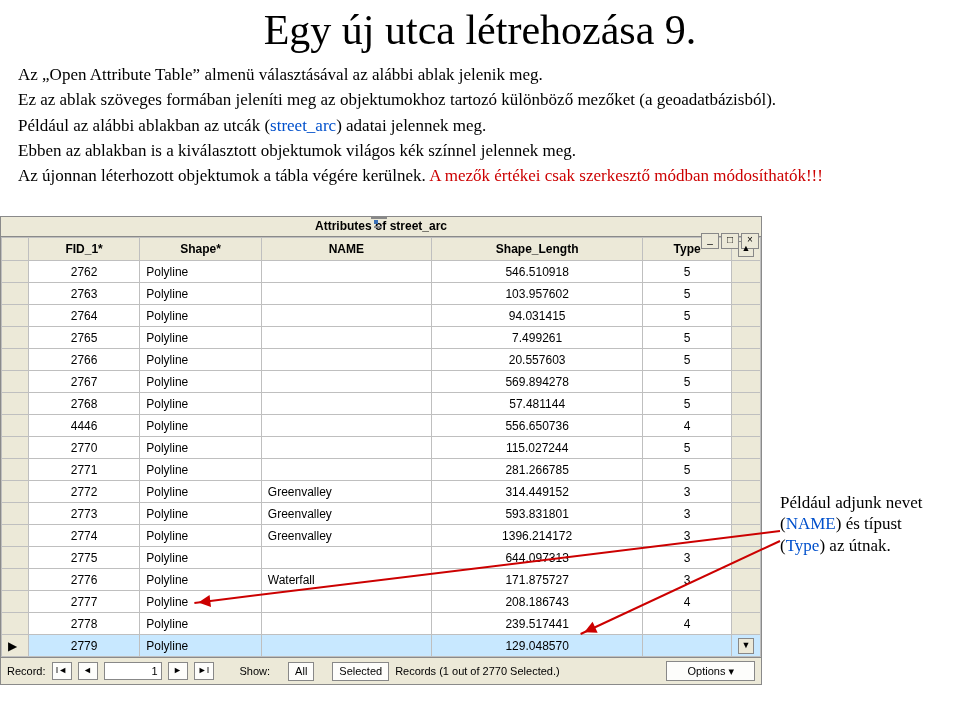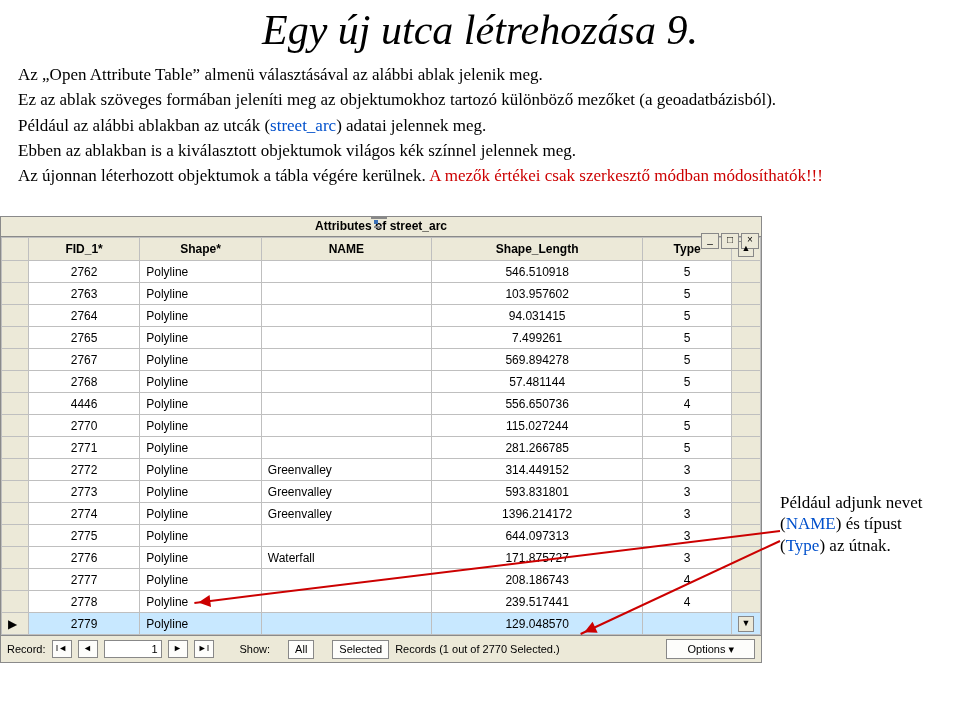--- a/index.html
+++ b/index.html
@@ -10,21 +10,20 @@
     background: #fff;
     font-family: "Times New Roman", serif;
     position: relative;
     overflow: hidden;
   }
   .title {
     text-align: center;
     font-size: 42px;
     margin: 6px 0 10px 0;
     font-weight: normal;
-    font-style: italic;
   }
   .para {
     font-size: 17px;
     line-height: 1.25;
     margin: 4px 18px 4px 18px;
   }
   .link { color: #0050cc; }
   .red  { color: #cc0000; }
 
   .window {
@@ -217,20 +216,29 @@
           <td class="num">94.031415</td>
           <td class="num">5</td>
           <td class="scrollcol"></td>
         </tr>
         <tr>
           <td class="rowhdr"></td>
           <td class="num">2765</td>
           <td>Polyline</td>
           <td></td>
           <td class="num">7.499261</td>
+          <td class="num">5</td>
+          <td class="scrollcol"></td>
+        </tr>
+        <tr>
+          <td class="rowhdr"></td>
+          <td class="num">2766</td>
+          <td>Polyline</td>
+          <td></td>
+          <td class="num">20.557603</td>
           <td class="num">5</td>
           <td class="scrollcol"></td>
         </tr>
         <tr>
           <td class="rowhdr"></td>
           <td class="num">2767</td>
           <td>Polyline</td>
           <td></td>
           <td class="num">569.894278</td>
           <td class="num">5</td>

